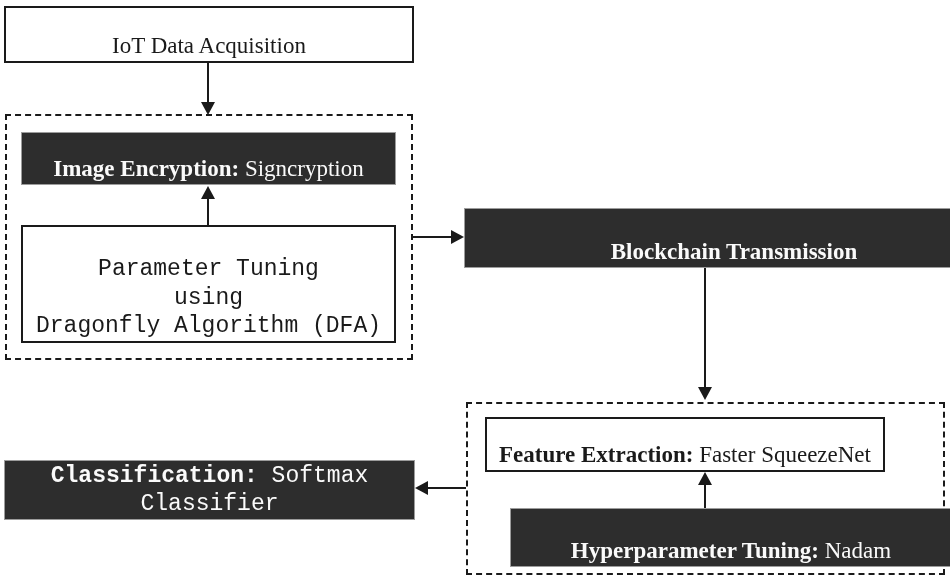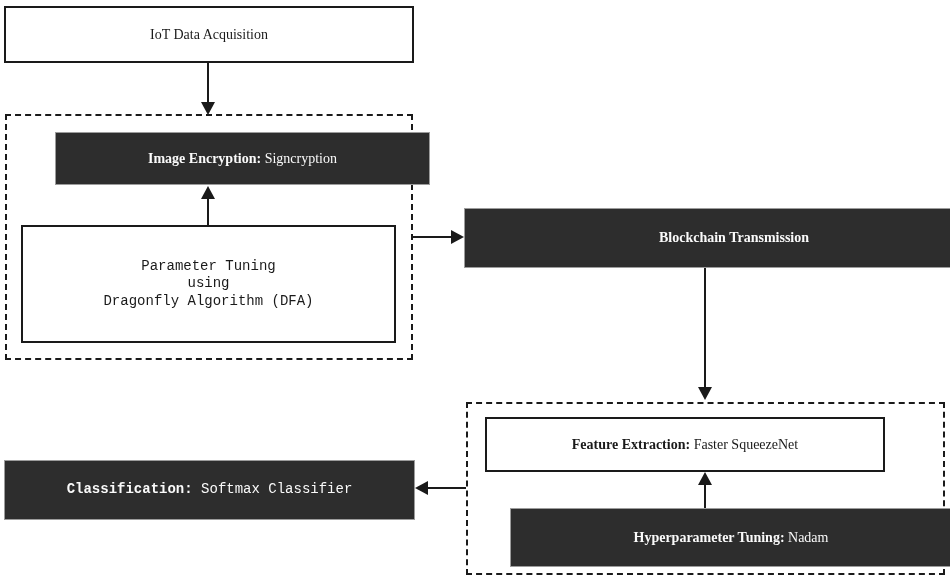--- a/index.html
+++ b/index.html
@@ -13,24 +13,24 @@
     height: 584px;
     background: #ffffff;
     font-family: "Liberation Serif", "DejaVu Serif", serif;
     color: #1a1a1a;
     overflow: hidden;
   }
   .node {
     position: absolute;
     box-sizing: border-box;
     display: flex;
-    align-items: center;
+    align-items: flex-end;
     justify-content: center;
     text-align: center;
-    font-size: 14px;
+    font-size: 23px;
     line-height: 1.25;
   }
   .white-box {
     background: #ffffff;
     border: 2px solid #1a1a1a;
     color: #1a1a1a;
   }
   .dark-box {
     background: #2d2d2d;
     border: 1px solid #9c9c9c;
@@ -71,21 +71,21 @@
   }
   .head-left {
     border-top: 7px solid transparent;
     border-bottom: 7px solid transparent;
     border-right: 13px solid #1a1a1a;
   }
 
   
   #iot-box        { left: 4px;   top: 6px;   width: 410px; height: 57px; }
   #dashed-encrypt { left: 5px;   top: 114px; width: 408px; height: 246px; }
-  #encryption-box { left: 21px;  top: 132px; width: 375px; height: 53px; margin-left: 34px; }
+  #encryption-box { left: 21px;  top: 132px; width: 375px; height: 53px; }
   #param-box      { left: 21px;  top: 225px; width: 375px; height: 118px; font-family: Liberation Mono, monospace; }
   #blockchain-box { left: 464px; top: 208px; width: 540px; height: 60px; }
   #dashed-feature { left: 466px; top: 402px; width: 479px; height: 173px; }
   #feature-box    { left: 485px; top: 417px; width: 400px; height: 55px; }
   #hyper-box      { left: 510px; top: 508px; width: 442px; height: 59px; }
   #class-box      { left: 4px;   top: 460px; width: 411px; height: 60px; font-family: Liberation Mono, monospace; }
 
   
   #a1-line { left: 207px; top: 63px;  height: 40px; }
   #a1-head { left: 201px; top: 102px; }

